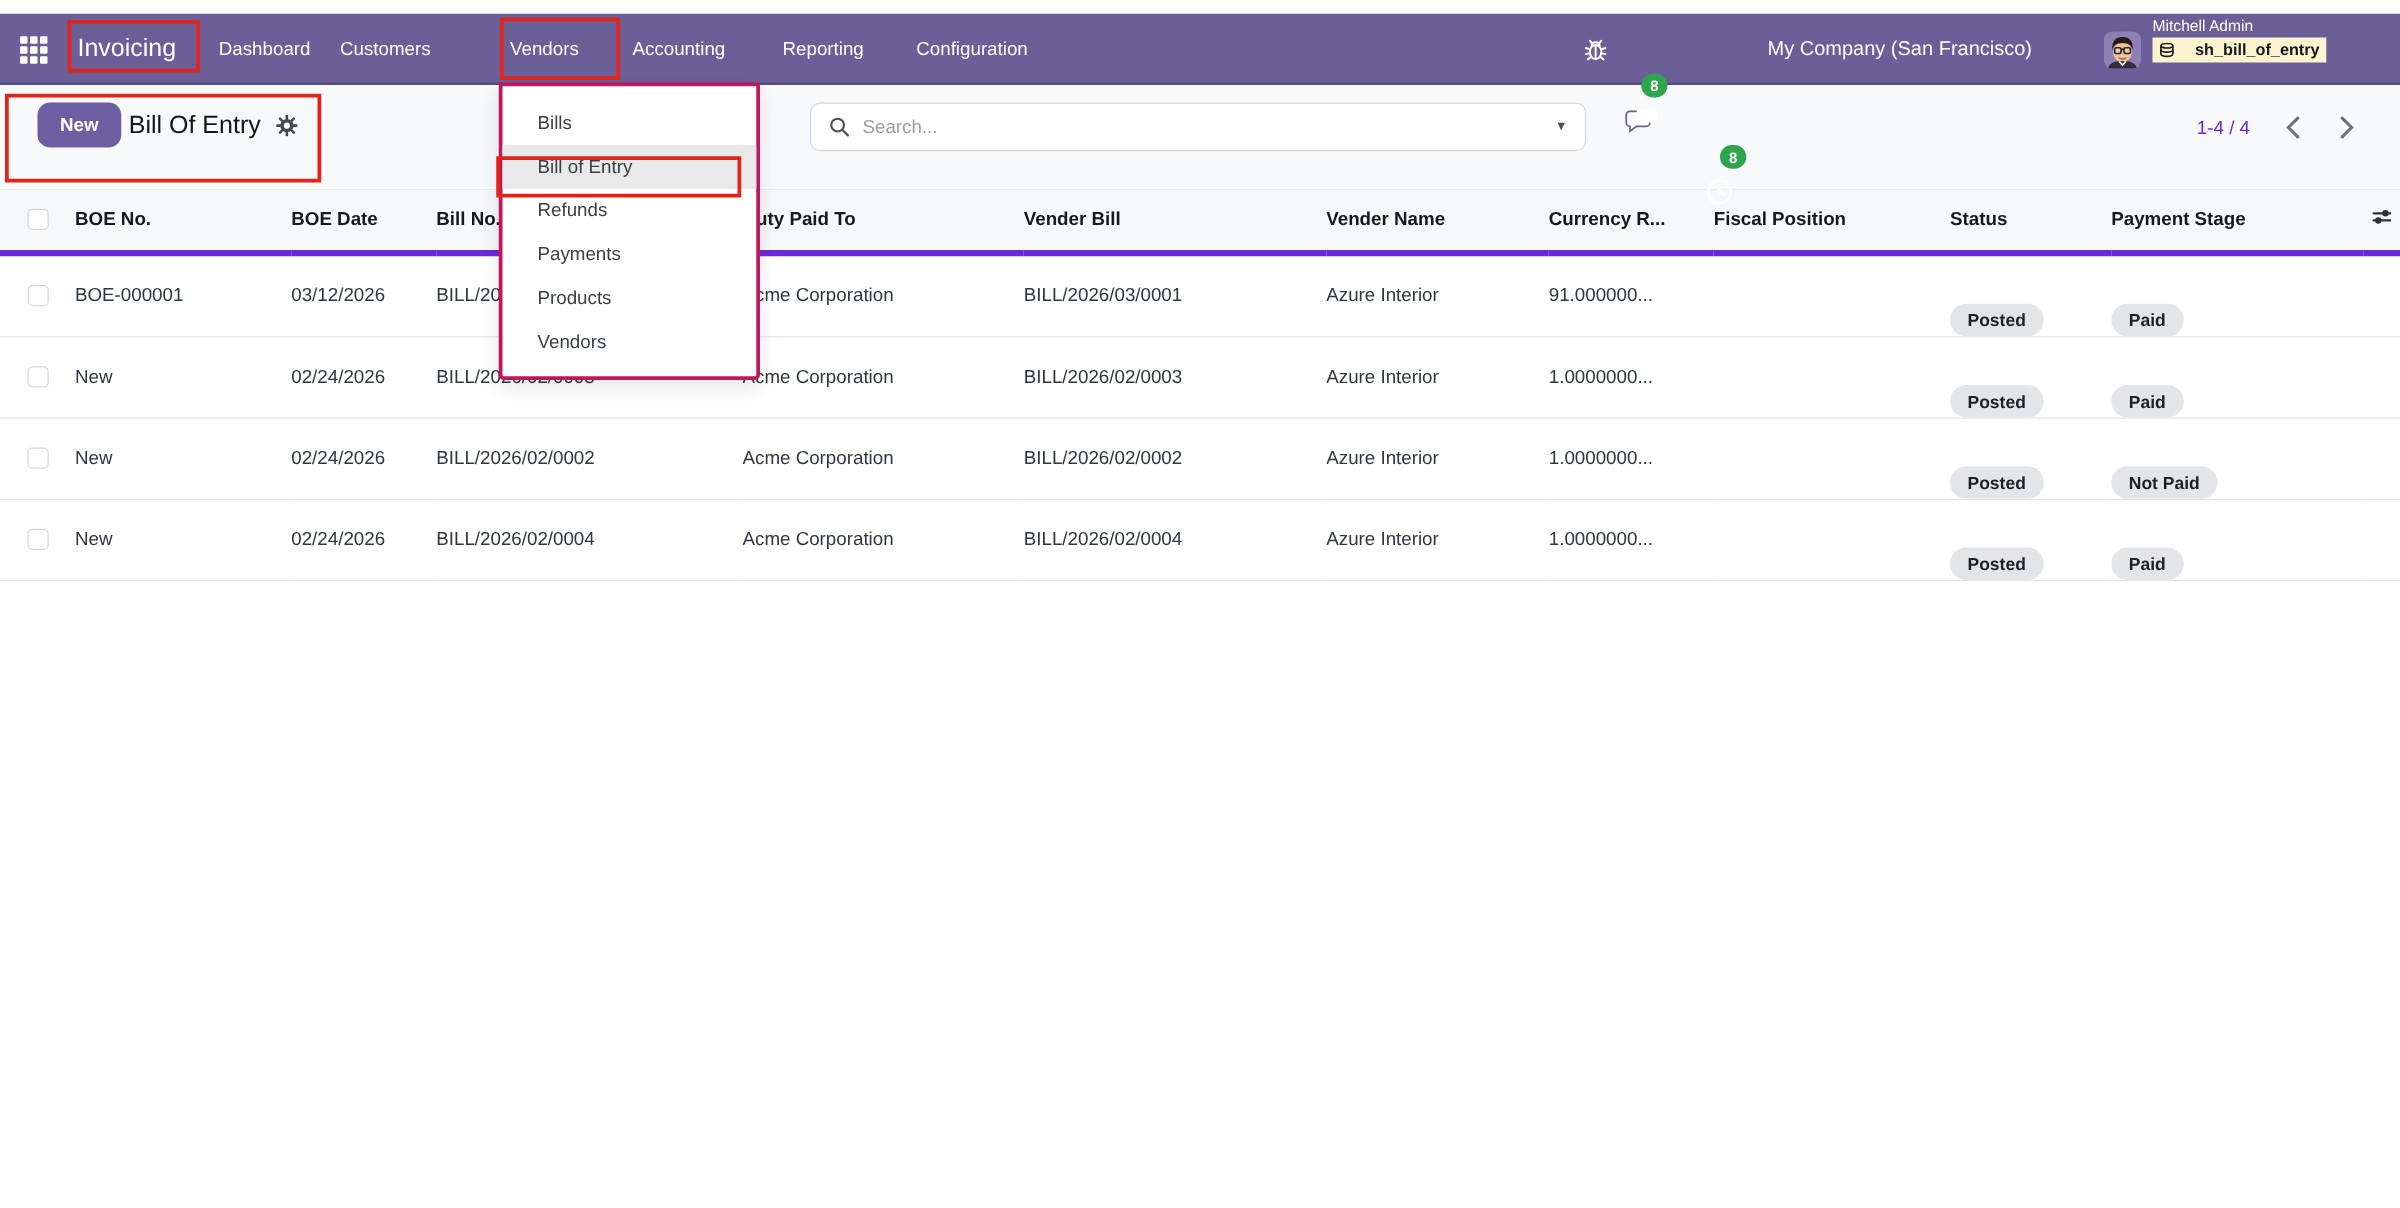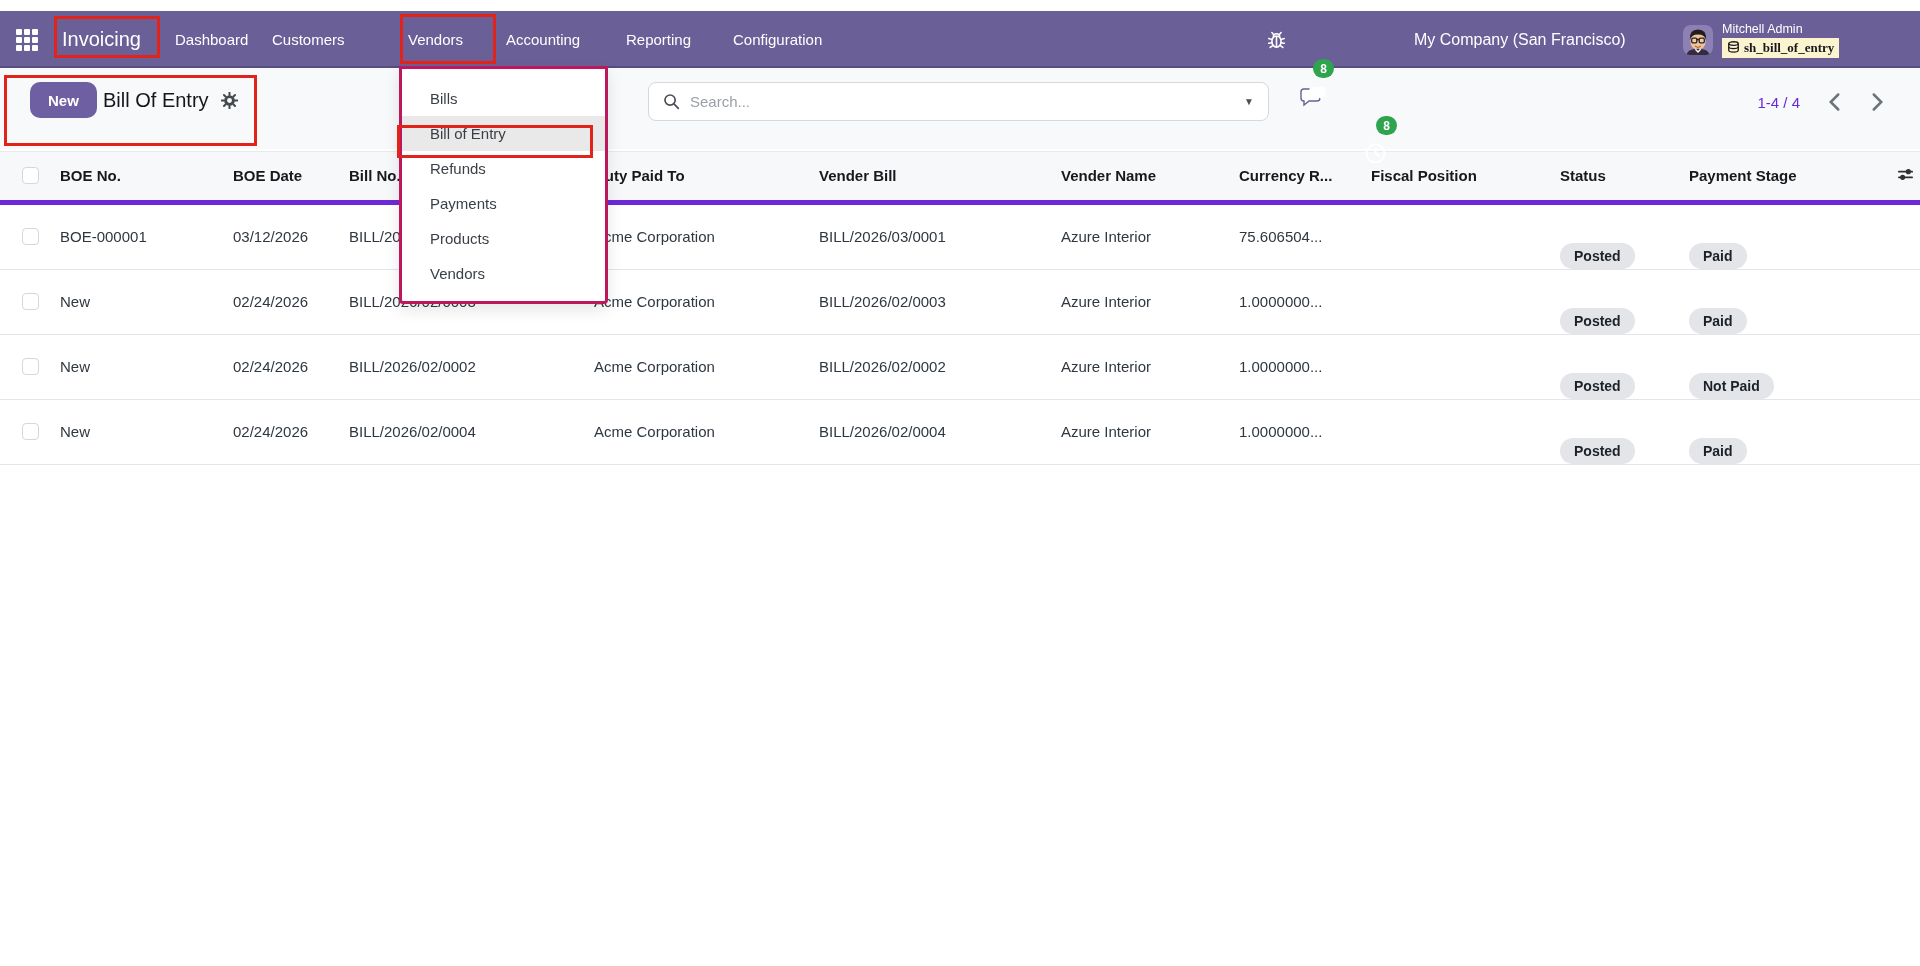--- a/index.html
+++ b/index.html
@@ -15,24 +15,24 @@
   .apps-grid { display:grid; grid-template-columns:repeat(3,6px); grid-template-rows:repeat(3,6px);
                gap:2px; }
   .apps-grid span { background:#fff; border-radius:1px; }
   .brand { font-size:20px; font-weight:400; }
   .icon-btn { position:relative; }
   .nbadge { position:absolute; top:-9px; left:13px; min-width:21px; height:19px; padding:0 6px;
             background:#2ea44f; border-radius:10px; color:#fff; font-size:12px; font-weight:700;
             display:flex; align-items:center; justify-content:center; }
   .company { font-size:16px; }
   .avatar { width:30px; height:30px; border-radius:7px; overflow:hidden; display:block; }
-  .userblock { display:flex; flex-direction:column; justify-content:center; gap:2px; height:51px; }
+  .userblock { display:flex; flex-direction:column; justify-content:flex-start; gap:2px; height:51px; }
   .uname { color:#fff; font-size:12.5px; line-height:14px; }
-  .dbbadge { display:inline-flex; align-items:center; gap:4px; background:#fcf3cf; color:#15181b;
-             font-family:Liberation Serif, serif; font-size:13px; font-weight:600;
+  .dbbadge { display:inline-flex; align-items:center; gap:16px; background:#fcf3cf; color:#15181b;
+             font-family:Liberation Sans, sans-serif; font-size:13px; font-weight:600;
              height:20px; padding:0 5px; line-height:20px; }
 
   
   .control-panel { position:relative; width:1920px; height:81px; background:#f8f9fa; }
   .btn-new { position:absolute; left:30px; top:14px; height:36px; padding:0 18px;
              background:#6d5fa2; color:#fff; border:none; border-radius:10px;
              font-family:inherit; font-size:15px; font-weight:600; cursor:pointer; }
   .cp-title { position:absolute; left:103px; top:17px; font-size:20px; color:#14171a;
               display:flex; align-items:center; gap:12px; height:30px; }
   .gear { display:inline-flex; cursor:pointer; }
@@ -255,21 +255,21 @@
         <tr>
           <td class="c-check">
               <input type="checkbox" style="">
             </td>
           <td>BOE-000001</td>
           <td>03/12/2026</td>
           <td>BILL/2026/03/0001</td>
           <td>Acme Corporation</td>
           <td>BILL/2026/03/0001</td>
           <td>Azure Interior</td>
-          <td>75.606504...</td>
+          <td>91.000000...</td>
           <td></td>
           <td><span class="pill">Posted</span></td>
           <td><span class="pill">Paid</span></td>
           <td></td>
         </tr>
         <tr>
           <td class="c-check">
               <input type="checkbox" style="">
             </td>
           <td>New</td>

